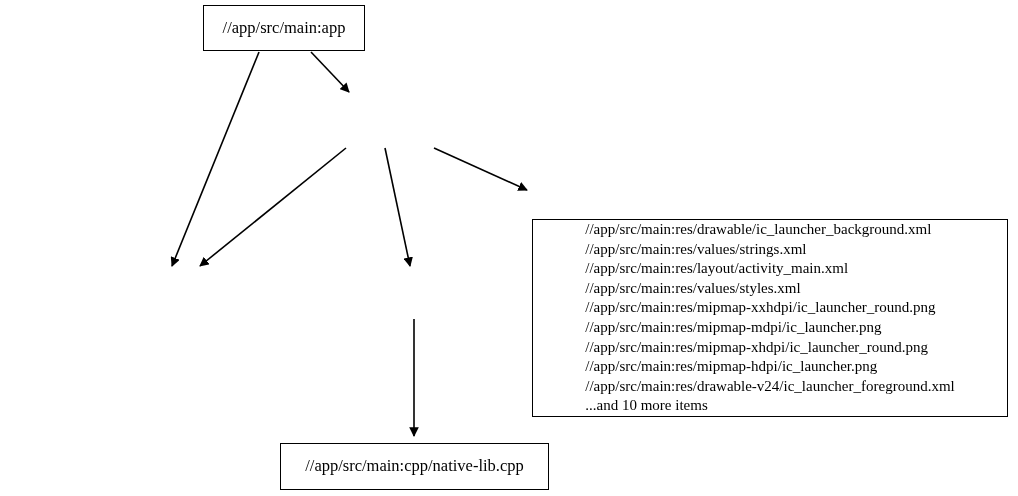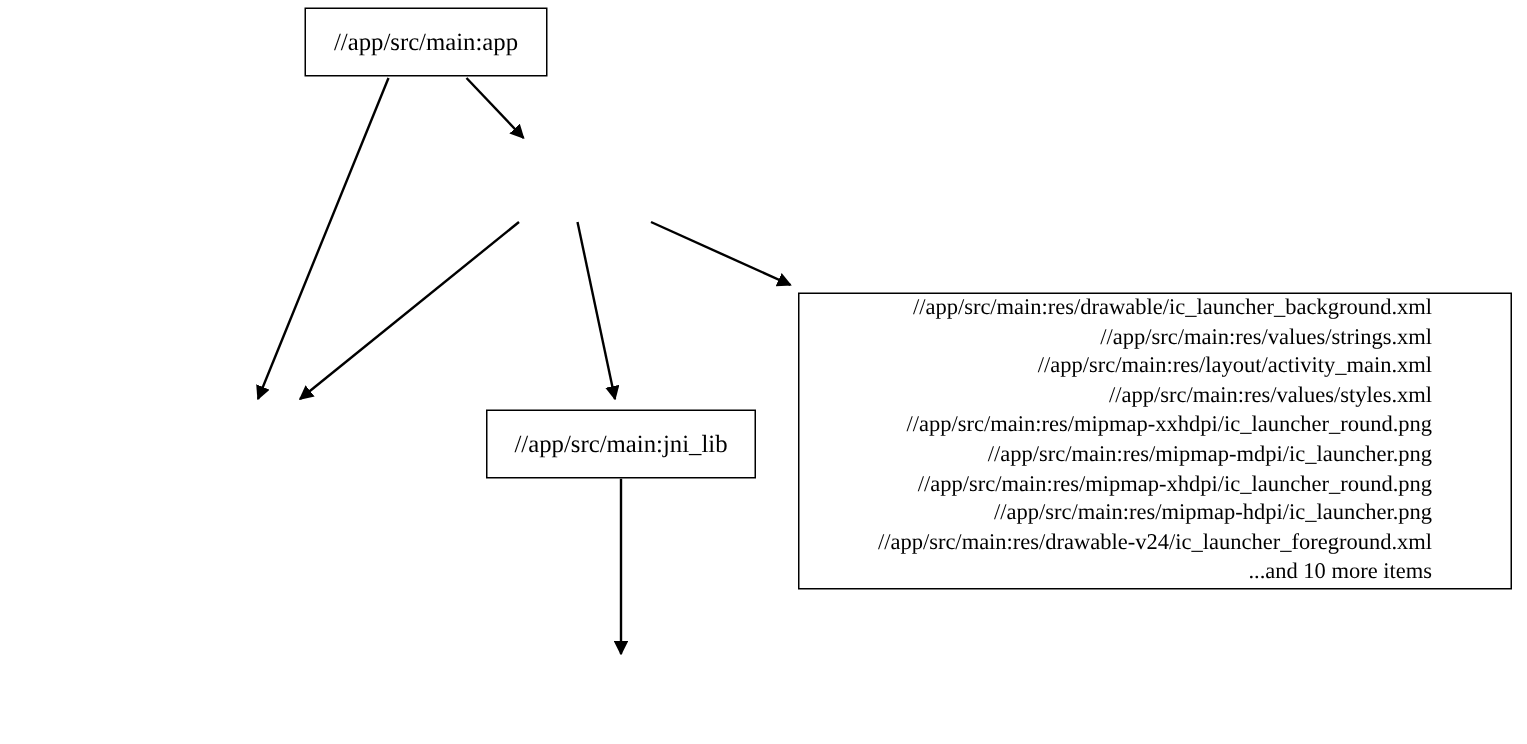--- a/index.html
+++ b/index.html
@@ -24,34 +24,35 @@
     pointer-events: none;
   }
   .node {
     position: absolute;
     box-sizing: border-box;
     border: 1px solid #000000;
     background: #ffffff;
     display: flex;
     align-items: center;
     justify-content: center;
-    text-align: right;
+    text-align: left;
     color: #000000;
   }
   .node-label {
     display: block;
     white-space: pre;
     line-height: 1.0;
   }
   .node-single .node-label {
     font-size: 16.5px;
   }
   .node-multi {
     align-items: center;
     justify-content: center;
+    margin-top: 24px;
   }
   .node-multi .node-label {
     font-size: 15px;
     line-height: 19.6px;
   }
 </style>
 </head>
 <body>
 
 <div id="graph">
@@ -75,24 +76,24 @@
 
     <path d="M 414,319 L 414,436" fill="none" stroke="#000000" stroke-width="1.6" marker-end="url(#arrow)"></path>
   </svg>
 
   <div class="node node-single" style="left:203px; top:5px; width:162px; height:46px;">
     <span class="node-label">//app/src/main:app</span>
   </div>
 
 
 
-  <div class="node node-single" style="left:324px; top:273px; width:180px; height:46px;">
-    <span class="node-label">//app/src/main:jni_lib</span>
+
+  <div class="node node-single" style="left:280px; top:443px; width:269px; height:47px;">
+    <span class="node-label">//app/src/main:cpp/native-lib.cpp</span>
   </div>
-
 
   <div class="node node-multi" style="left:532px; top:195px; width:476px; height:198px;">
     <span class="node-label">//app/src/main:res/drawable/ic_launcher_background.xml
 //app/src/main:res/values/strings.xml
 //app/src/main:res/layout/activity_main.xml
 //app/src/main:res/values/styles.xml
 //app/src/main:res/mipmap-xxhdpi/ic_launcher_round.png
 //app/src/main:res/mipmap-mdpi/ic_launcher.png
 //app/src/main:res/mipmap-xhdpi/ic_launcher_round.png
 //app/src/main:res/mipmap-hdpi/ic_launcher.png

